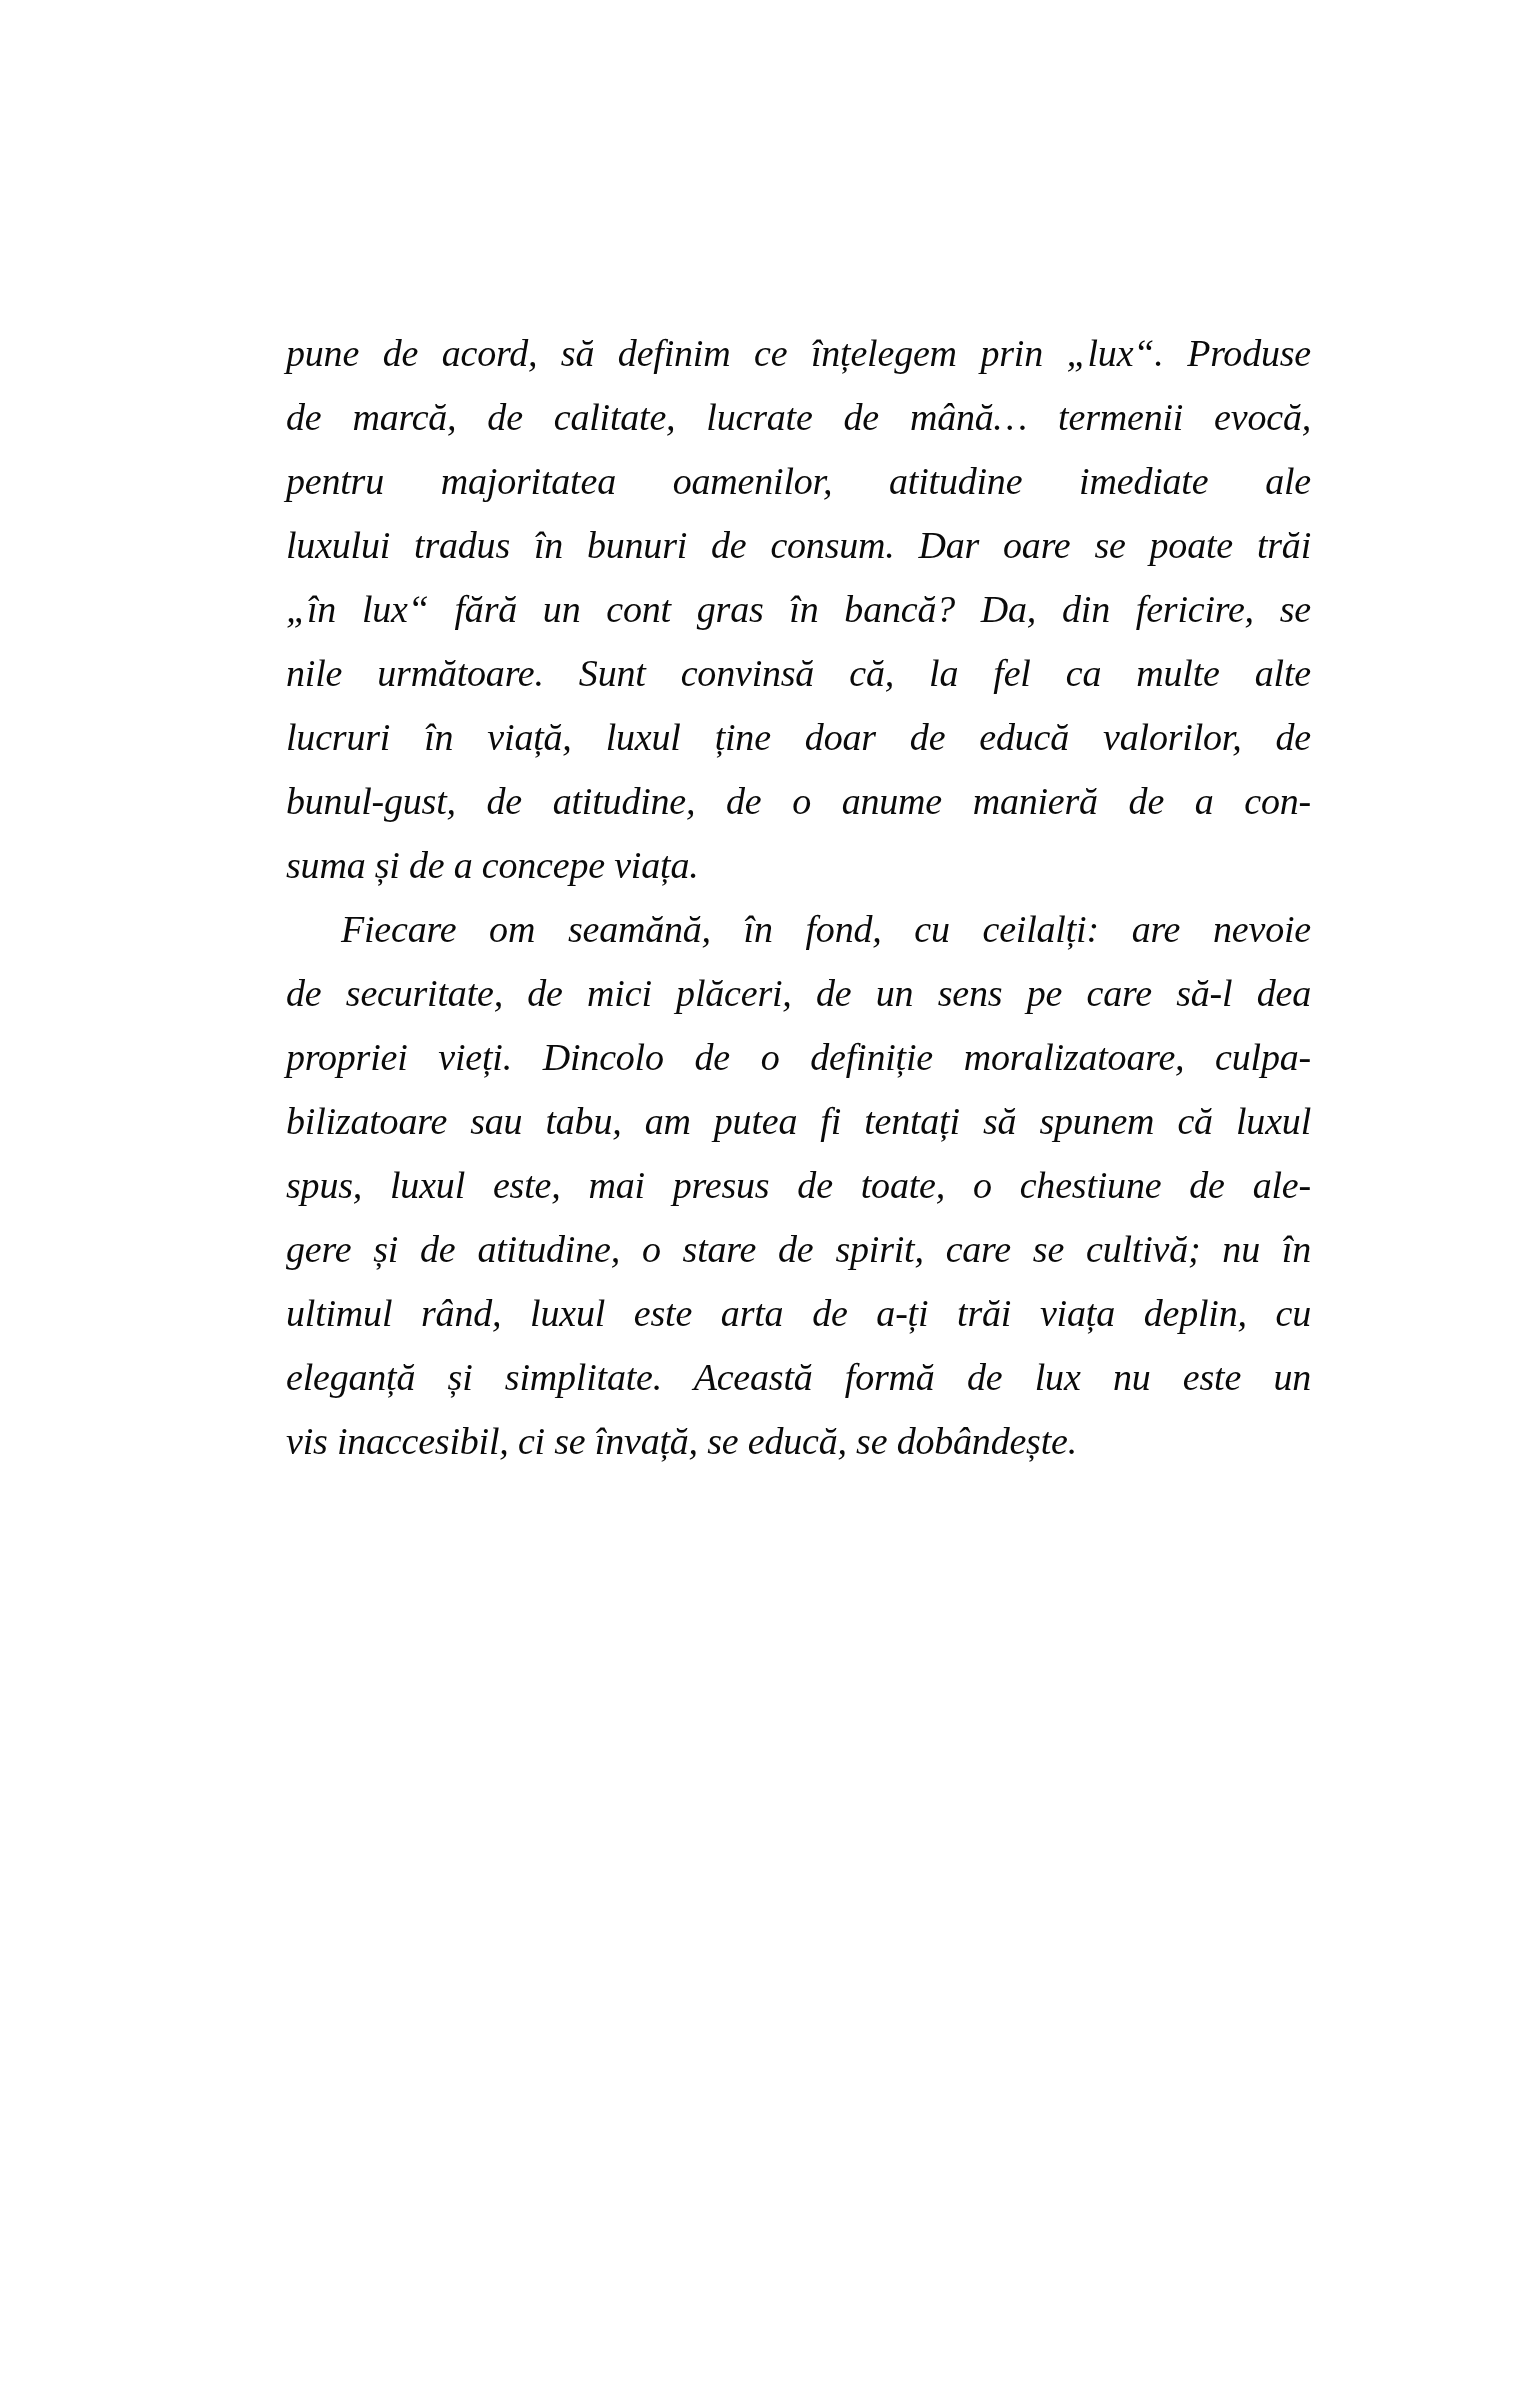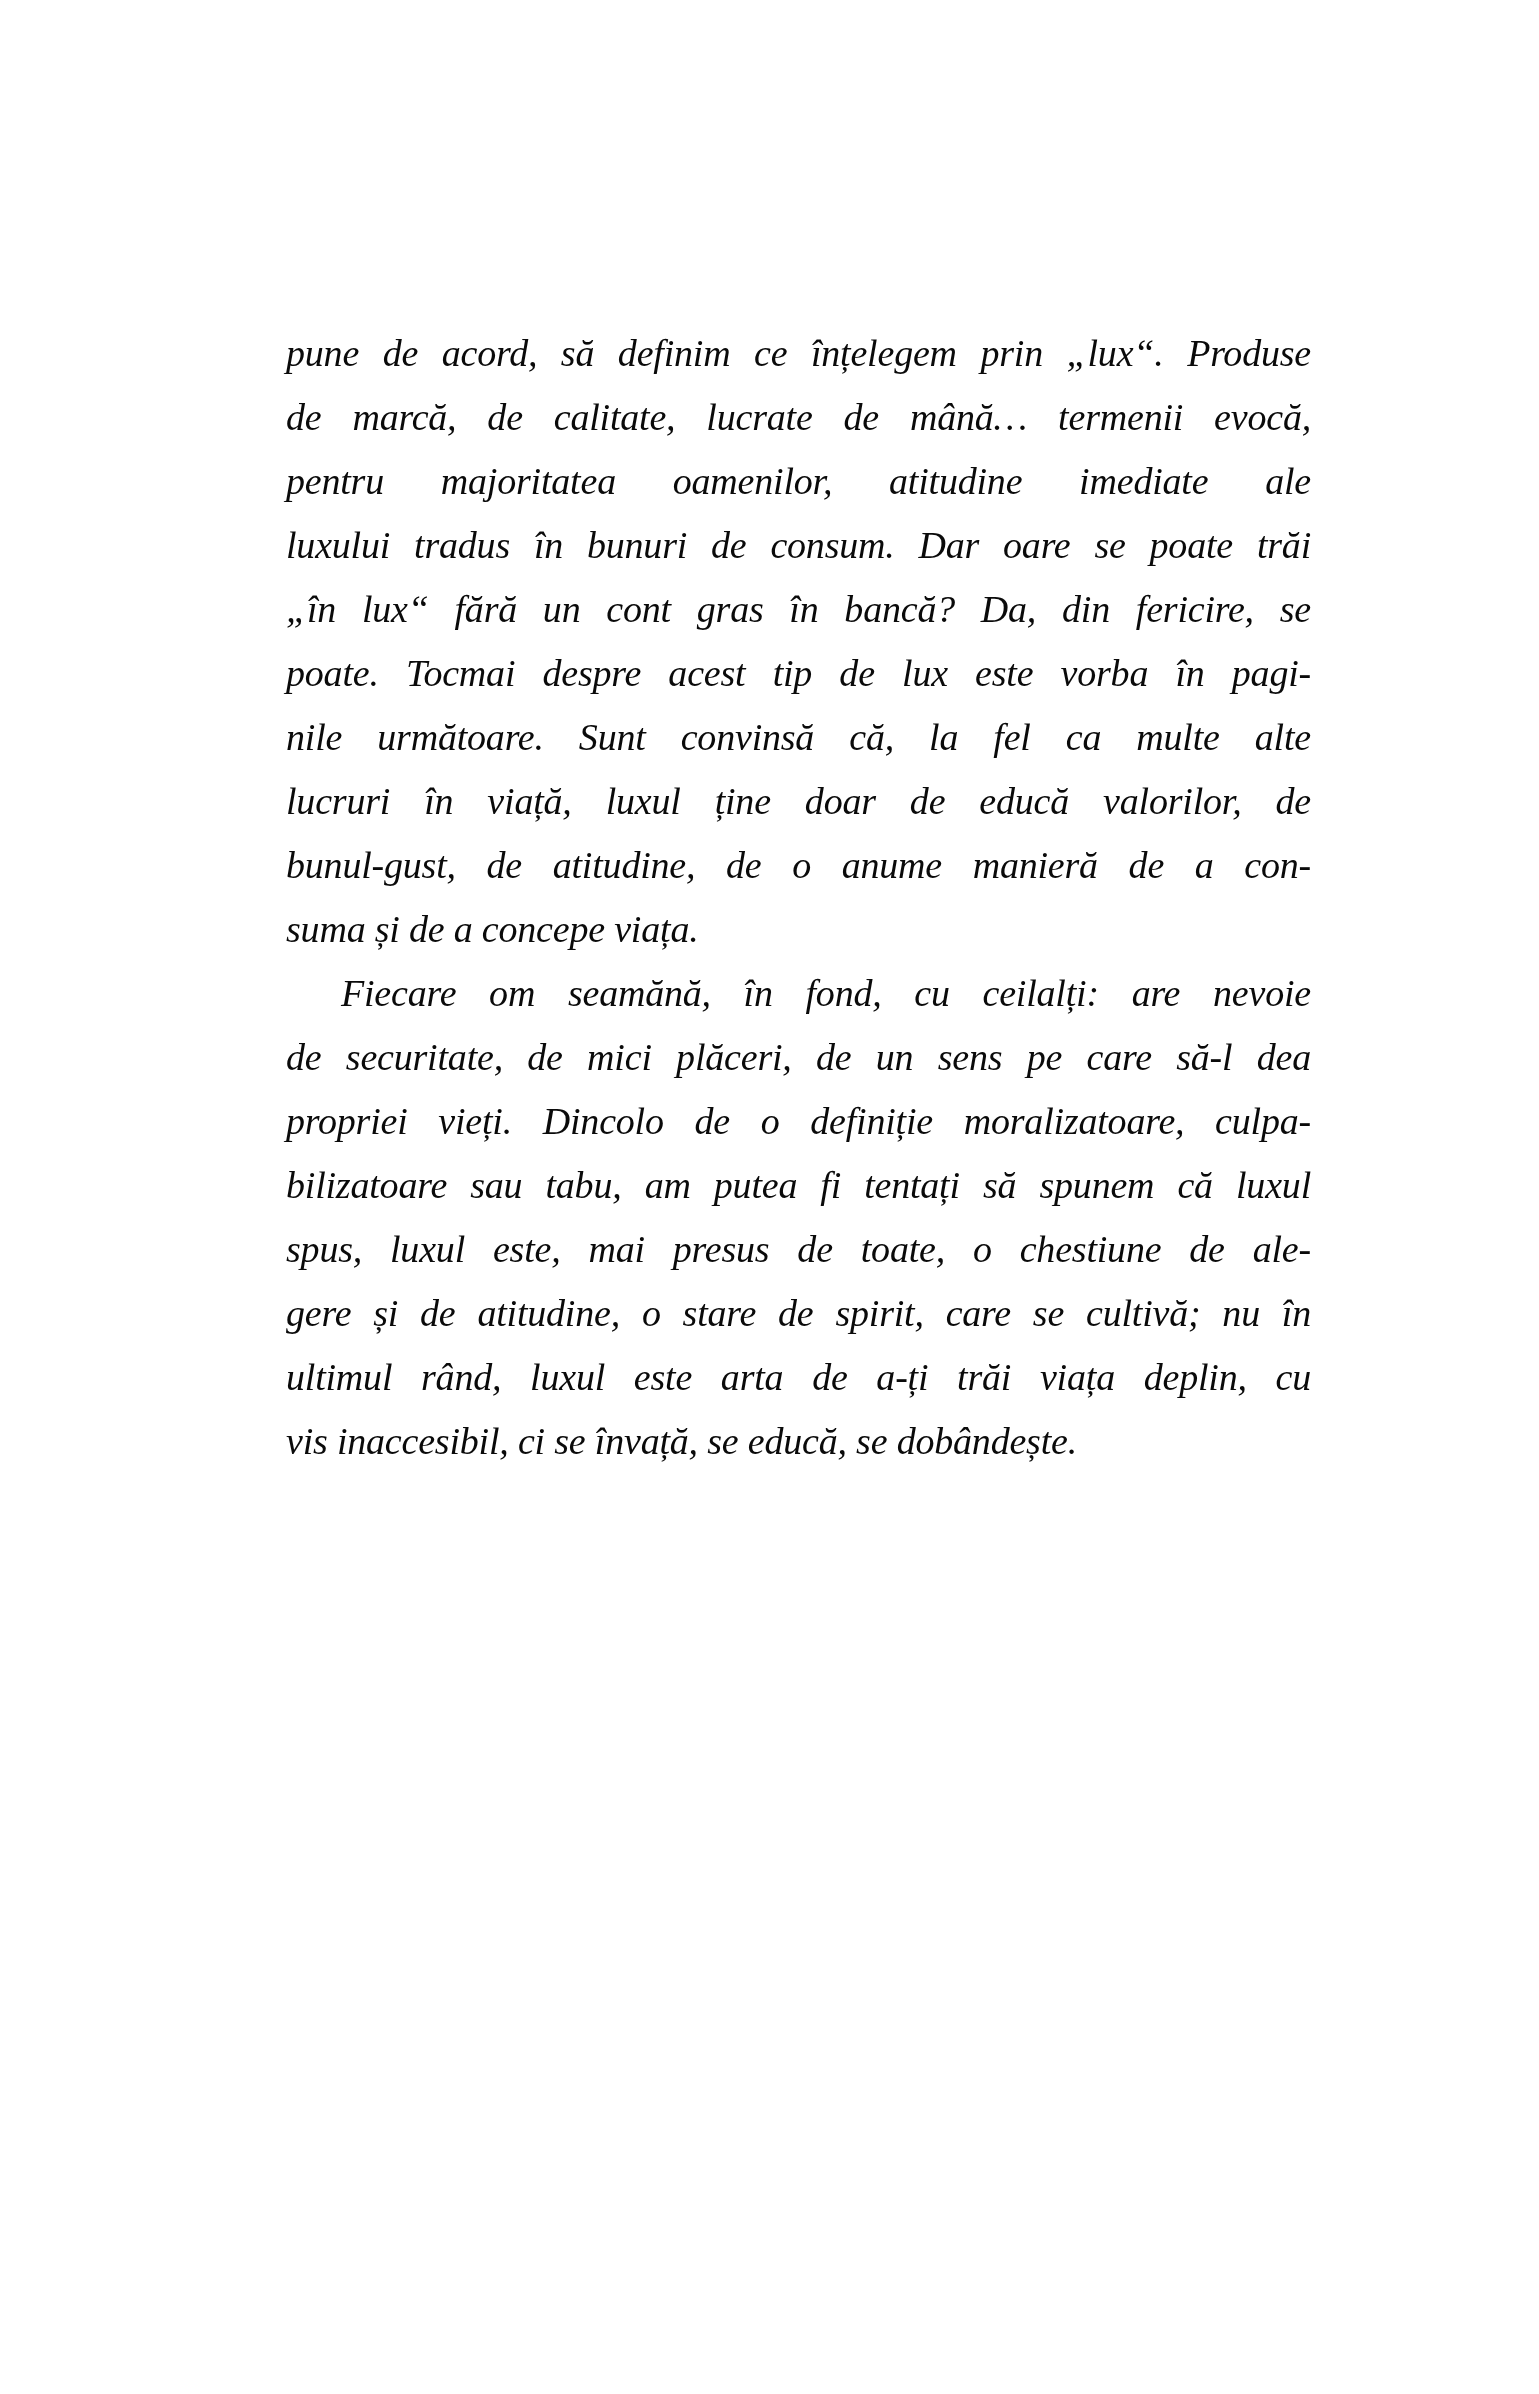--- a/index.html
+++ b/index.html
@@ -44,33 +44,33 @@
 
 <div class="page">
   <div class="text-block">
 
     <div class="para">
       <div class="line">pune de acord, să definim ce înțelegem prin „lux“. Produse</div>
       <div class="line">de marcă, de calitate, lucrate de mână… termenii evocă,</div>
       <div class="line">pentru majoritatea oamenilor, atitudine imediate ale</div>
       <div class="line">luxului tradus în bunuri de consum. Dar oare se poate trăi</div>
       <div class="line">„în lux“ fără un cont gras în bancă? Da, din fericire, se</div>
-      <div class="line">poate. Tocmai despre acest tip de lux este vorba în pagi-</div>
       <div class="line">nile următoare. Sunt convinsă că, la fel ca multe alte</div>
       <div class="line">lucruri în viață, luxul ține doar de educă valorilor, de</div>
       <div class="line">bunul-gust, de atitudine, de o anume manieră de a con-</div>
       <div class="line para-end">suma și de a concepe viața.</div>
     </div>
 
     <div class="para">
       <div class="line indent">Fiecare om seamănă, în fond, cu ceilalți: are nevoie</div>
       <div class="line">de securitate, de mici plăceri, de un sens pe care să-l dea</div>
       <div class="line">propriei vieți. Dincolo de o definiție moralizatoare, culpa-</div>
       <div class="line">bilizatoare sau tabu, am putea fi tentați să spunem că luxul</div>
       <div class="line">spus, luxul este, mai presus de toate, o chestiune de ale-</div>
       <div class="line">gere și de atitudine, o stare de spirit, care se cultivă; nu în</div>
       <div class="line">ultimul rând, luxul este arta de a-ți trăi viața deplin, cu</div>
+      <div class="line">eleganță și simplitate. Această formă de lux nu este un</div>
       <div class="line para-end">vis inaccesibil, ci se învață, se educă, se dobândește.</div>
     </div>
 
   </div>
 </div>
 
 
 </body></html>

